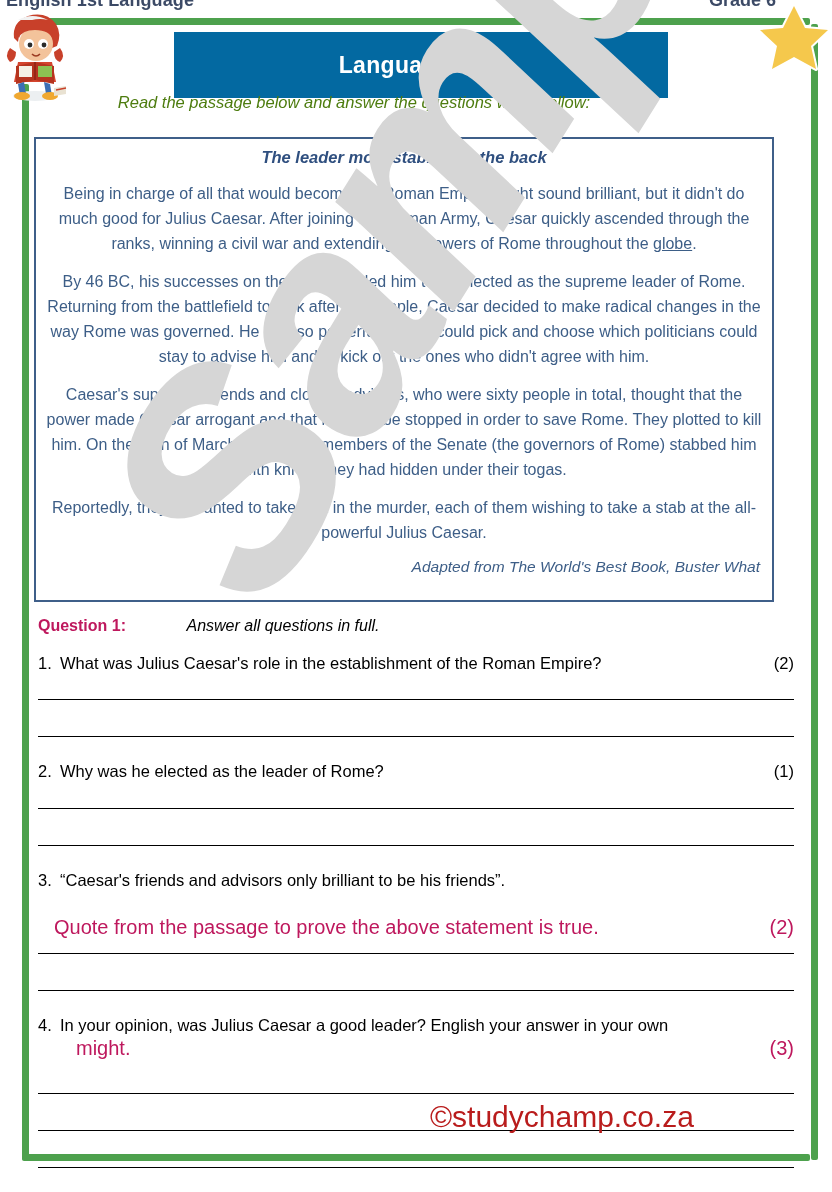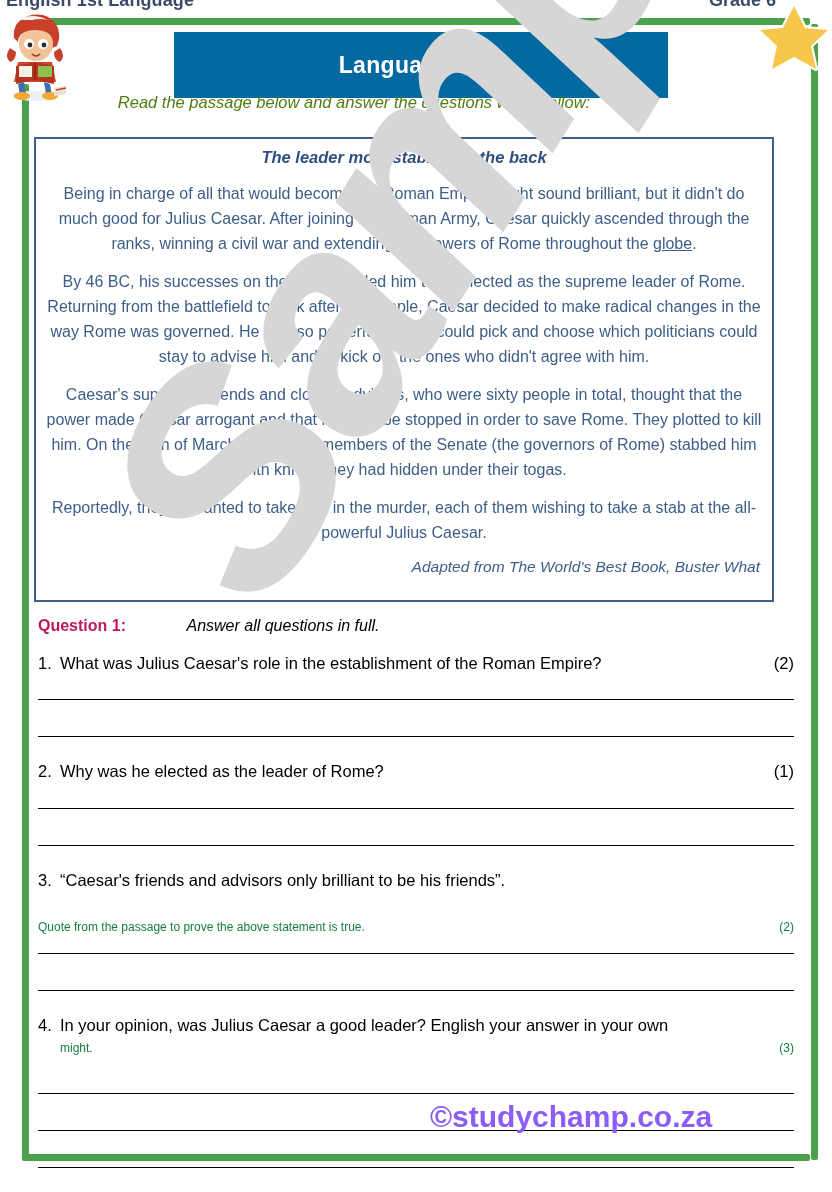--- a/index.html
+++ b/index.html
@@ -223,23 +223,24 @@
   .qtext {
     flex: 1 1 auto;
     padding-right: 6px;
   }
   .qmarks {
     flex: 0 0 34px;
     text-align: right;
   }
   .qcont {
     display: flex;
-    font-size: 12px;
-    color: #15803d;
+    font-size: 20px;
+    color: #be185d;
     line-height: 23px;
+    margin-left: 16px;
   }
   .qcont .qnum { width: 22px; flex: 0 0 22px; }
 
   
   .rule {
     position: absolute;
     left: 38px;
     width: 756px;
     height: 0;
     border-top: 1.3px solid #000;
@@ -261,22 +262,22 @@
     z-index: 8;
     pointer-events: none;
     letter-spacing: -6px;
     opacity: 1;
   }
   .wm-footer {
     position: absolute;
     left: 430px;
     top: 1100px;
     font-size: 30px;
-    font-weight: bold;
-    color: #8b5cf6;
+    font-weight: normal;
+    color: #b91c1c;
     z-index: 8;
     pointer-events: none;
     white-space: nowrap;
   }
 </style>
 </head>
 <body>
 
 <div id="page">
 

